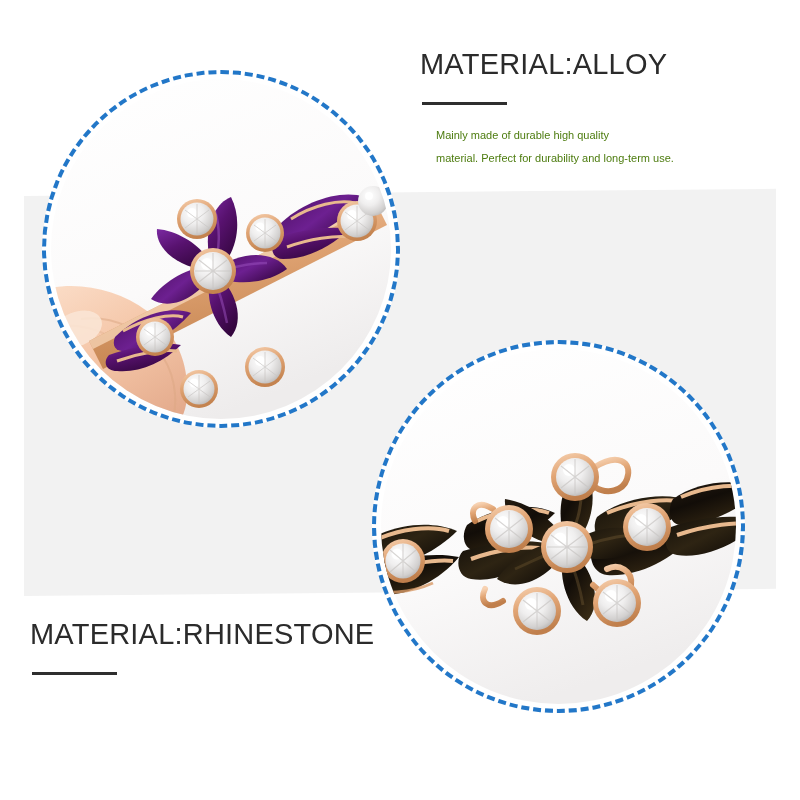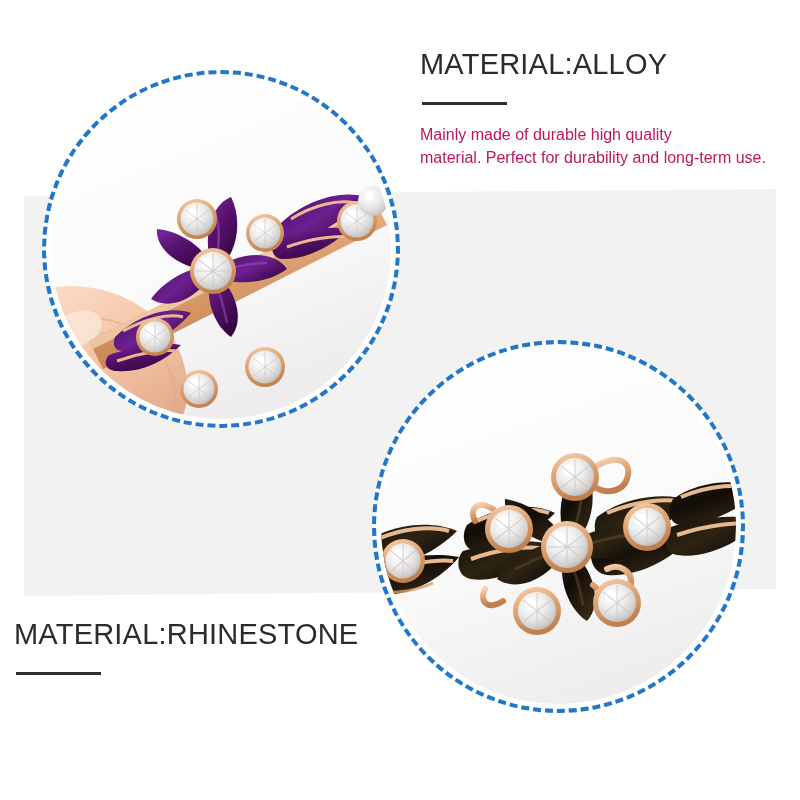--- a/index.html
+++ b/index.html
@@ -71,29 +71,29 @@
     white-space: nowrap;
     margin: 0;
   }
   .heading-rule {
     width: 85px;
     height: 3px;
     background: #2e2e2e;
     margin: 21px 0 19px 2px;
   }
   .block-body {
-    font-size: 16px;
+    font-size: 11px;
     line-height: 22.5px;
-    color: #be185d;
-    margin: 0;
+    color: #4d7c0f;
+    margin: 16px;
     white-space: pre-line;
   }
 
   #text-alloy { left: 420px; top: 48px; }
-  #text-rhinestone { left: 14px; top: 618px; }
+  #text-rhinestone { left: 30px; top: 618px; }
 </style>
 </head>
 <body>
 
 <div id="canvas">
 
   <div class="bg-panel"></div>
 
   <div id="circle-purple" class="photo-circle">
     <div class="inner">

